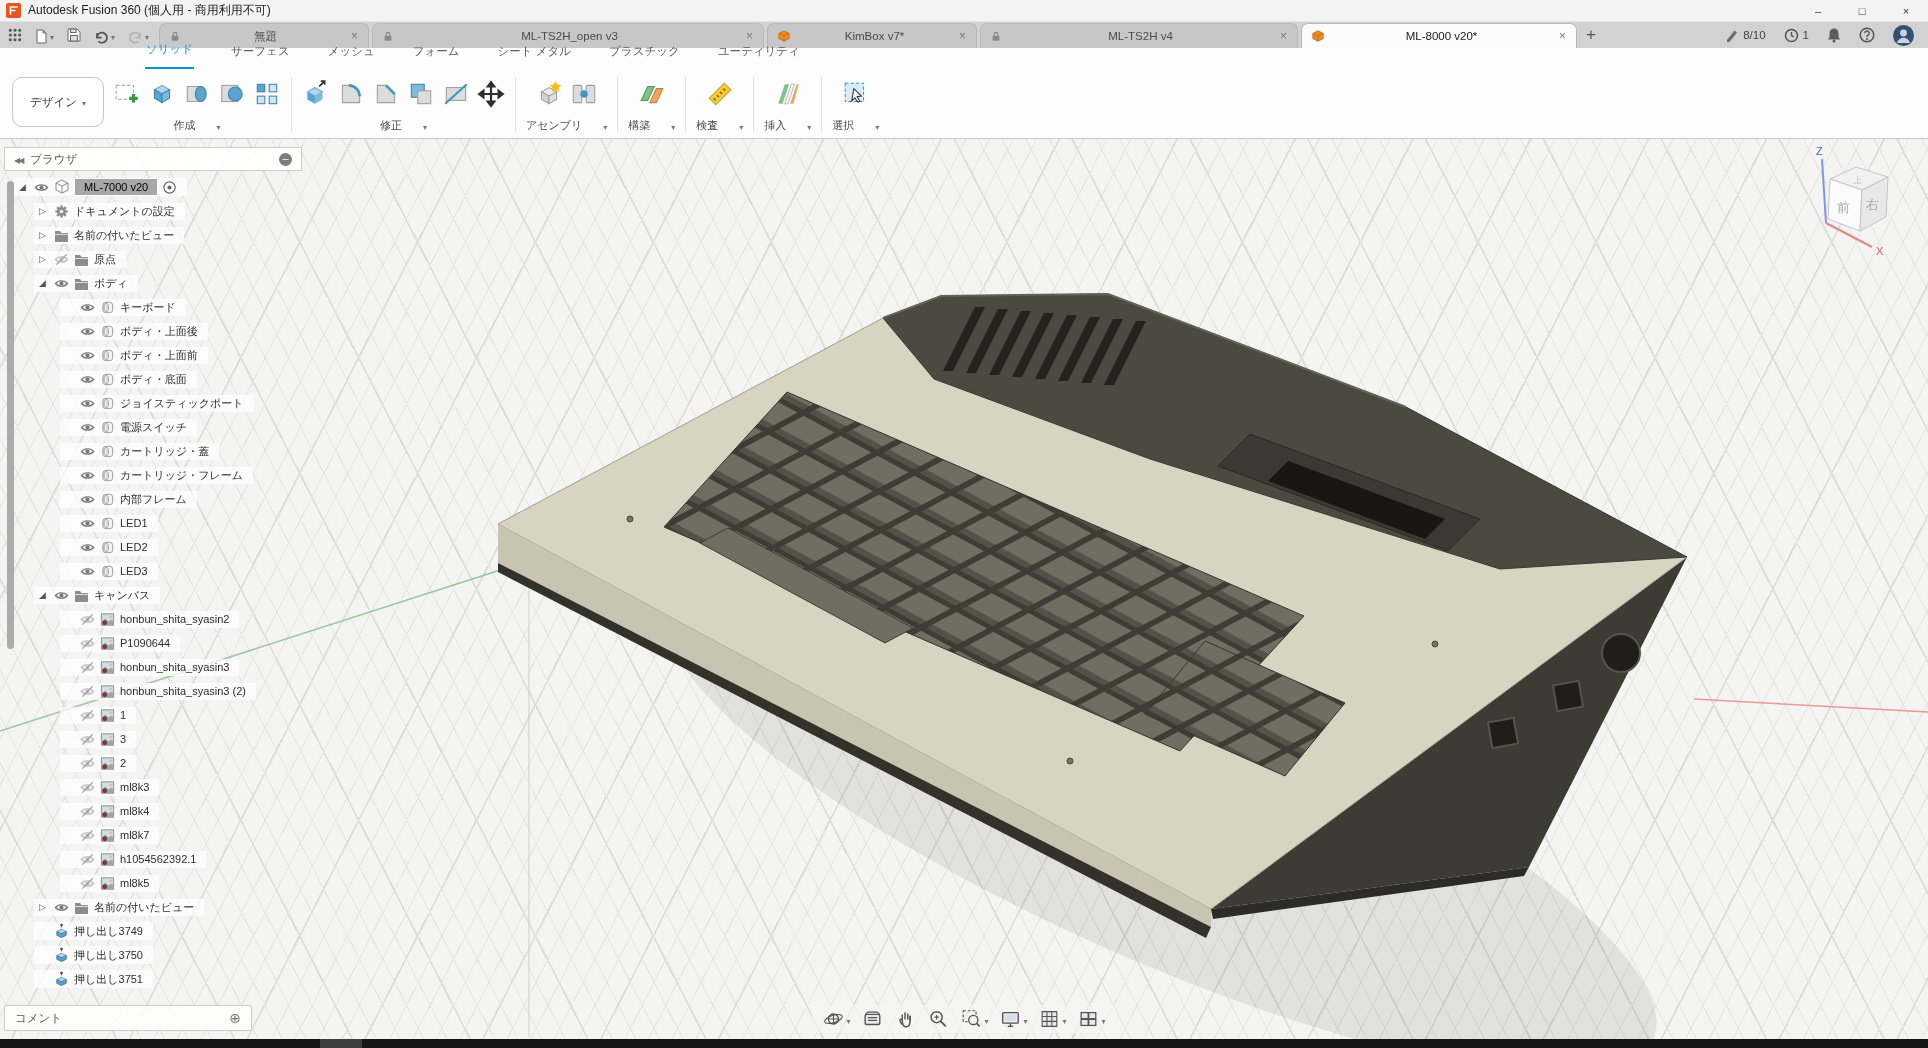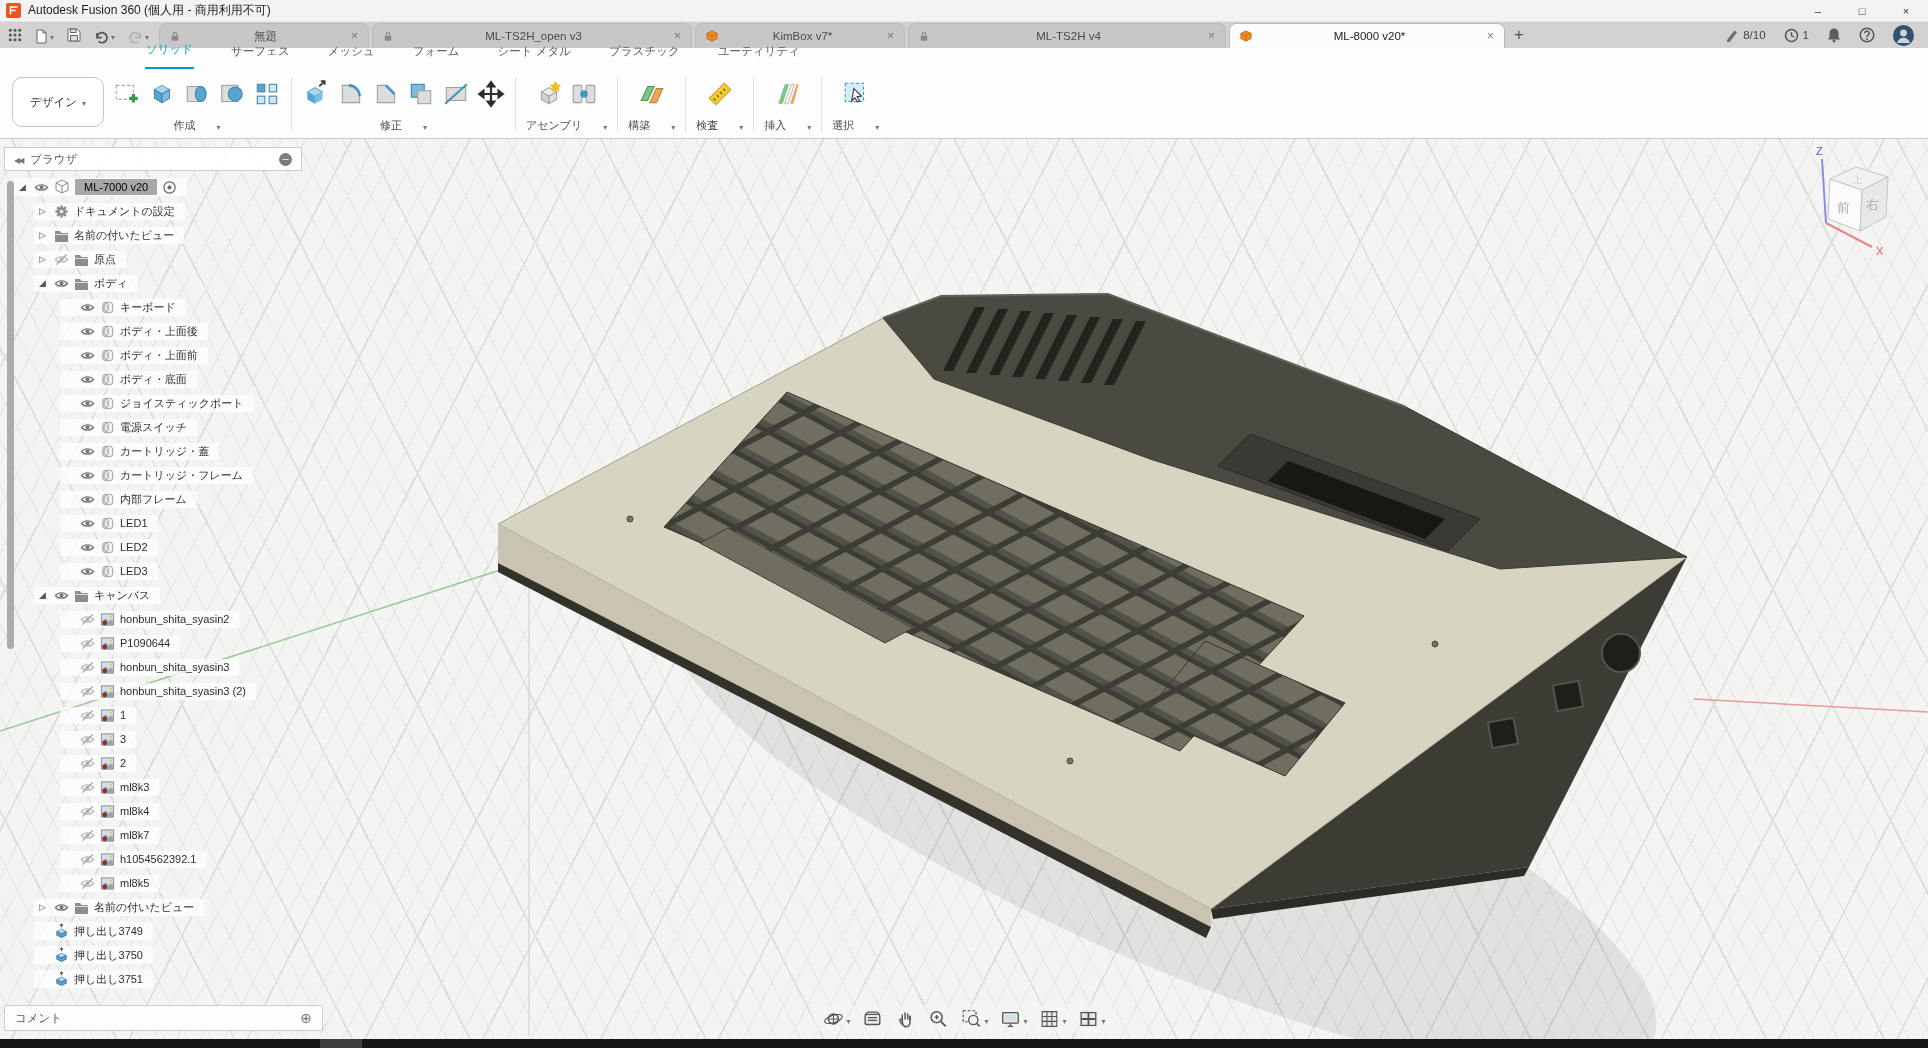--- a/index.html
+++ b/index.html
@@ -56,21 +56,21 @@
 .brail{position:absolute;left:3px;top:34px;width:7px;height:468px;background:#ababab;border-radius:4px}
 .brows{margin-top:4px}
 .brow{display:flex;align-items:center;height:24px}
 .rowbg{display:inline-flex;align-items:center;gap:5px;background:rgba(255,255,255,0.72);padding:1px 10px 1px 2px;border-radius:1px}
 .exp{width:13px;font-size:9px;color:#555;text-align:center;flex:0 0 13px}
 .micon{display:flex;align-items:center}
 .rlabel{font-size:11px;color:#2d2d2d;white-space:nowrap}
 .rlabel.sel{background:#a7a7a7;padding:2px 9px;color:#000}
 
 
-.comment{position:absolute;left:4px;bottom:8px;width:319px;height:26px;background:rgba(253,253,253,0.93);border:1px solid #ccc;border-radius:2px;display:flex;align-items:center;padding:12px 10px;font-size:11.5px;color:#555}
+.comment{position:absolute;left:4px;bottom:8px;width:248px;height:26px;background:rgba(253,253,253,0.93);border:1px solid #ccc;border-radius:2px;display:flex;align-items:center;padding:12px 10px;font-size:11.5px;color:#555}
 .addbtn{margin-left:auto;color:#777;font-size:14px}
 .addbtn::after{content:"⊕"}
 
 
 .navbar{position:absolute;left:50%;bottom:6px;transform:translateX(-50%);display:flex;align-items:center;gap:11px;padding:3px 10px;background:rgba(246,246,244,0.55);border-radius:3px}
 .nav-item{display:flex;align-items:center;gap:2px}
 
 
 .bottombar{height:10px;background:#161616;position:relative}
 .bottombar .seg{position:absolute;left:320px;top:0;width:42px;height:10px;background:#3e3e3e}
@@ -143,21 +143,21 @@
       <div class="dtab" style="width: 210px;">
         <span class="micon">
           <svg width="10" height="13" viewBox="0 0 12 14">
             <rect x="2" y="6" width="8" height="6" rx="1" fill="#8a8a8a"></rect>
             <path d="M4 6 V4 a2 2 0 0 1 4 0 V6" fill="none" stroke="#8a8a8a" stroke-width="1.4"></path>
           </svg>
         </span>
         <span class="dlabel">無題</span>
         <span class="dclose">×</span>
       </div>
-      <div class="dtab" style="width: 320px; align-items: center;">
+      <div class="dtab" style="width: 392px; align-items: center;">
         <span class="micon">
           <svg width="10" height="13" viewBox="0 0 12 14">
             <rect x="2" y="6" width="8" height="6" rx="1" fill="#8a8a8a"></rect>
             <path d="M4 6 V4 a2 2 0 0 1 4 0 V6" fill="none" stroke="#8a8a8a" stroke-width="1.4"></path>
           </svg>
         </span>
         <span class="dlabel">ML-TS2H_open v3</span>
         <span class="dclose">×</span>
       </div>
       <div class="dtab" style="width: 210px;">

